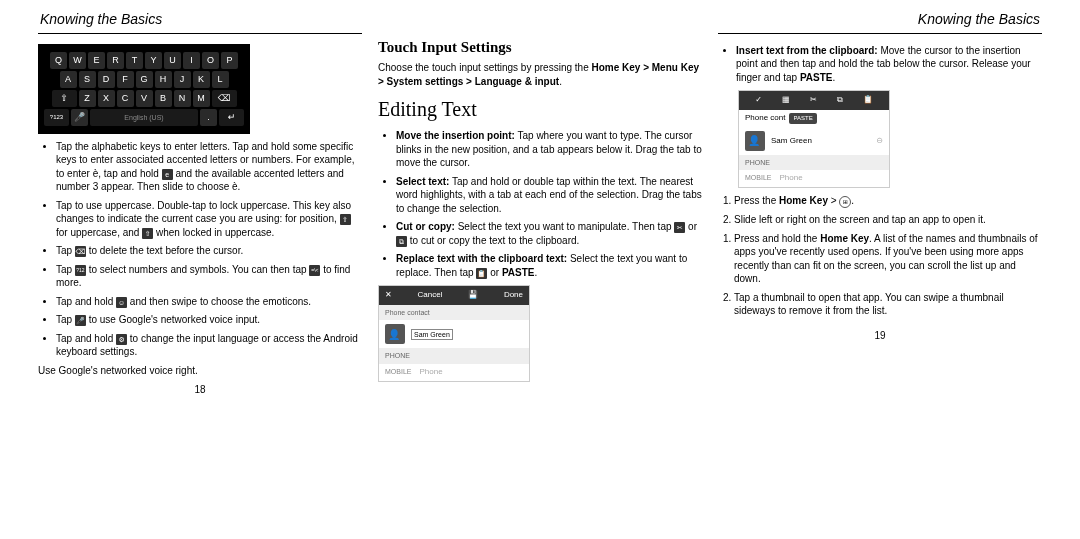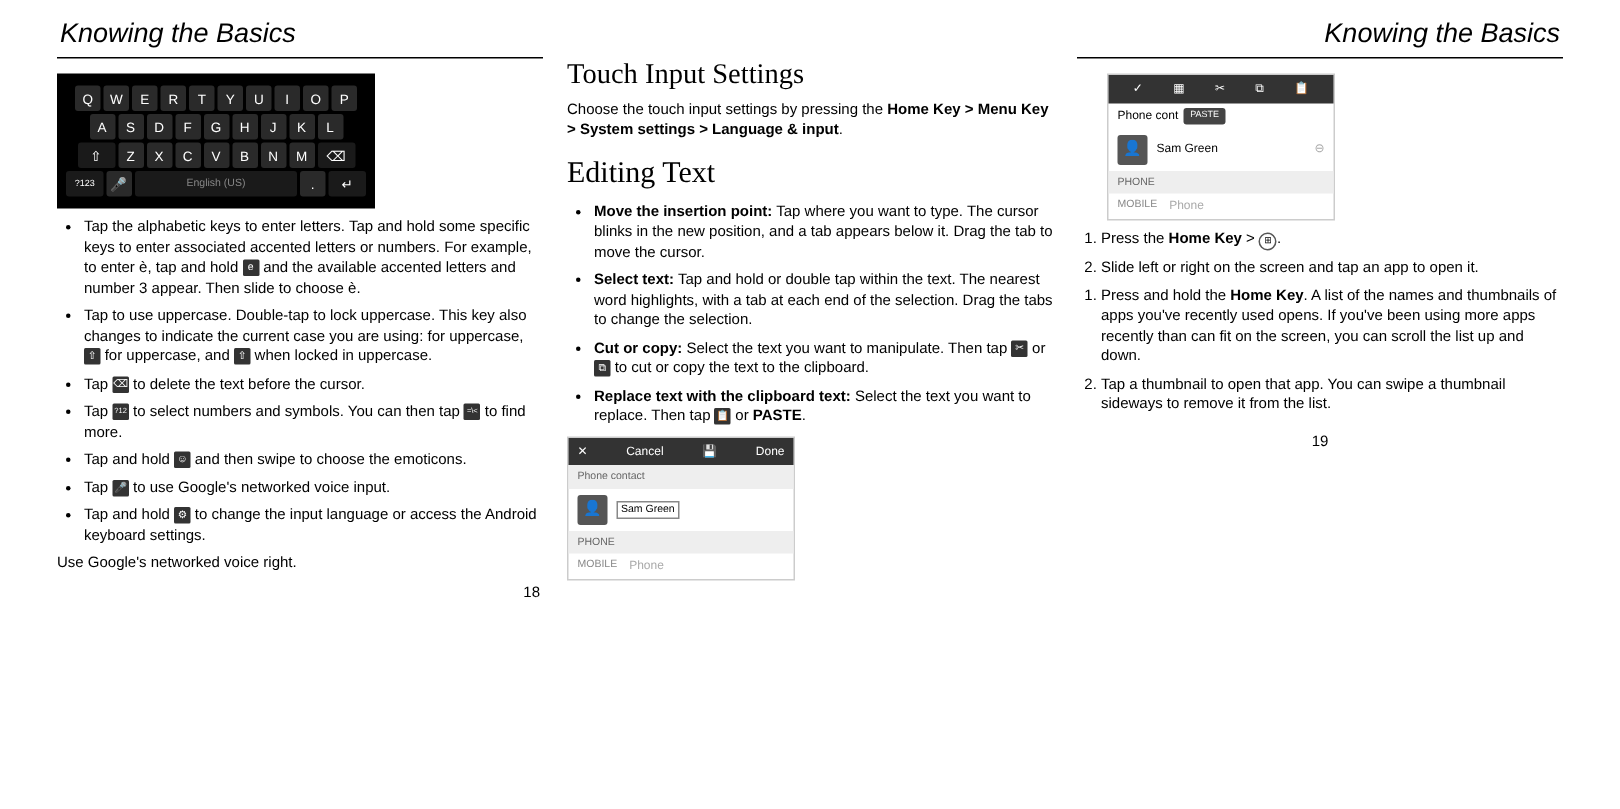--- a/index.html
+++ b/index.html
@@ -1,38 +1,38 @@
 <!DOCTYPE html>
 <html><head>
 <meta charset="utf-8">
 <style>
 body{margin:0;padding:0;background:#fff;font-family:Arial,Helvetica,sans-serif;color:#000;width:1080px;height:539px;overflow:hidden}
 .page-container{display:flex;gap:0;padding:10px 30px}
 .column{flex:1;padding:0 8px;font-size:10px;line-height:1.35}
-.header-row{display:flex;justify-content:space-between;font-style:italic;font-size:18px;padding:0 2px 4px}
+.header-row{display:flex;justify-content:space-between;font-style:italic;font-size:14px;padding:0 2px 4px}
 .rule{border-top:1px solid #000;margin:0 0 10px}
 .keyboard{background:#000;color:#fff;padding:6px;width:200px;margin-bottom:6px}
 .krow{display:flex;justify-content:center;gap:2px;margin:2px 0}
 .key{background:#2a2a2a;width:17px;height:17px;font-size:9px;display:flex;align-items:center;justify-content:center;border-radius:2px}
 .key.wide{width:25px;background:#1a1a1a}
 .key.space{flex:1;background:#1a1a1a;font-size:7px;color:#888}
 .bullet-list{list-style:disc;padding-left:18px;margin:4px 0}
 .bullet-list li{margin-bottom:5px}
 .num-list{padding-left:16px;margin:4px 0}
 .num-list li{margin-bottom:5px}
 h2{font-family:Liberation Serif, serif;font-weight:normal;font-size:20px;margin:8px 0 6px}
-h3{font-family:Georgia,serif;font-weight:normal;font-size:19px;margin:8px 0 4px}
+h3{font-family:Georgia,serif;font-weight:bold;font-size:15px;margin:8px 0 4px}
 .mini-icon{display:inline-block;background:#333;color:#fff;width:11px;height:11px;font-size:7px;text-align:center;line-height:11px;vertical-align:middle;border-radius:1px}
 .contact-card{border:1px solid #ccc;width:150px;margin:6px 0;font-size:8px;background:#fff}
 .cc-top{background:#333;color:#fff;display:flex;align-items:center;justify-content:space-between;padding:4px 6px}
 .cc-body{padding:4px 6px;display:flex;align-items:center;gap:6px}
 .avatar{width:20px;height:20px;background:#555;border-radius:2px;display:flex;align-items:center;justify-content:center;color:#ccc;font-size:10px}
 .cc-row{background:#eee;padding:3px 6px;font-size:7px;color:#666}
 .paste-tip{display:inline-block;background:#444;color:#fff;font-size:6px;padding:1px 4px;border-radius:2px}
-.footer-row{display:flex;justify-content:flex-end;font-size:10px;padding:6px 2px 0}
+.footer-row{display:flex;justify-content:center;font-size:10px;padding:6px 2px 0}
 .sel{border:1px solid #888;padding:0 2px;font-size:7px}
 .circ{display:inline-block;border:1px solid #555;border-radius:50%;width:10px;height:10px;font-size:6px;text-align:center;line-height:10px}
 </style>
 </head>
 <body>
 
 <div class="page-container">
 
   <div class="column">
     <div class="header-row">
@@ -79,21 +79,21 @@
         <div class="key wide" style="font-size:6px">?123</div>
         <div class="key">🎤</div>
         <div class="key space">English (US)</div>
         <div class="key">.</div>
         <div class="key wide">↵</div>
       </div>
     </div>
 
     <ul class="bullet-list">
       <li><span>Tap the alphabetic keys to enter letters. Tap and hold some specific keys to enter associated accented letters or numbers. For example, to enter è, tap and hold </span><span class="mini-icon">e</span><span> and the available accented letters and number 3 appear. Then slide to choose è.</span></li>
-      <li><span>Tap </span><span> to use uppercase. Double-tap </span><span> to lock uppercase. This key also changes to indicate the current case you are using: </span><span> for uppercase, </span><span class="mini-icon">⇧</span><span> for uppercase, and </span><span class="mini-icon">⇧</span><span> when locked in uppercase.</span></li>
+      <li><span>Tap </span><span> to use uppercase. Double-tap </span><span> to lock uppercase. This key also changes to indicate the current case you are using: </span><span> for position, </span><span class="mini-icon">⇧</span><span> for uppercase, and </span><span class="mini-icon">⇧</span><span> when locked in uppercase.</span></li>
       <li><span>Tap </span><span class="mini-icon">⌫</span><span> to delete the text before the cursor.</span></li>
       <li><span>Tap </span><span class="mini-icon" style="font-size:5px">?12</span><span> to select numbers and symbols. You can then tap </span><span class="mini-icon" style="font-size:5px">=\&lt;</span><span> to find more.</span></li>
       <li><span>Tap and hold </span><span class="mini-icon">☺</span><span> and then swipe to choose the emoticons.</span></li>
       <li><span>Tap </span><span class="mini-icon">🎤</span><span> to use Google's networked voice input.</span></li>
       <li><span>Tap and hold </span><span class="mini-icon">⚙</span><span> to change the input language or access the Android keyboard settings.</span></li>
     </ul>
 
     <div>Use Google's networked voice right.</div>
 
     <div class="footer-row">
@@ -134,30 +134,33 @@
       </div>
     </div>
   </div>
 
   <div class="column">
     <div class="header-row" style="justify-content:flex-end">
       <span>Knowing the Basics</span>
     </div>
     <div class="rule"></div>
 
+    <ul class="bullet-list">
+      <li><b>Insert text from the clipboard:</b><span> Move the cursor to the insertion point and then tap and hold the tab below the cursor. Release your finger and tap </span><b>PASTE</b><span>.</span></li>
+    </ul>
 
     <div class="contact-card" style="margin-left:20px">
       <div class="cc-top" style="justify-content:space-around">
         <span>✓</span>
         <span>▦</span>
         <span>✂</span>
         <span>⧉</span>
         <span>📋</span>
       </div>
-      <div style="padding:3px 6px;display:flex;align-items:center;gap:4px">
+      <div style="padding:3px 6px;display:flex;gap:4px">
         <span>Phone cont</span>
         <span class="paste-tip">PASTE</span>
       </div>
       <div class="cc-body">
         <div class="avatar">👤</div>
         <span>Sam Green</span>
         <span style="margin-left:auto;color:#aaa">⊖</span>
       </div>
       <div class="cc-row">PHONE</div>
       <div style="padding:3px 6px;display:flex;gap:8px">

